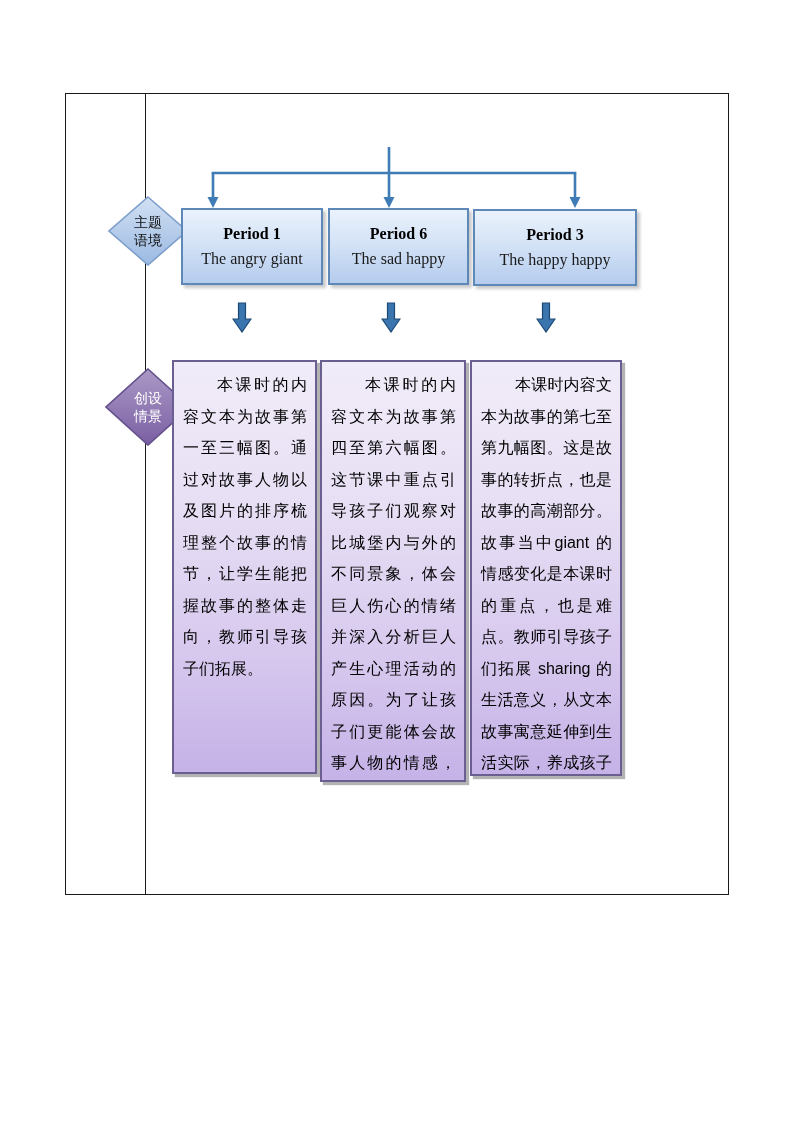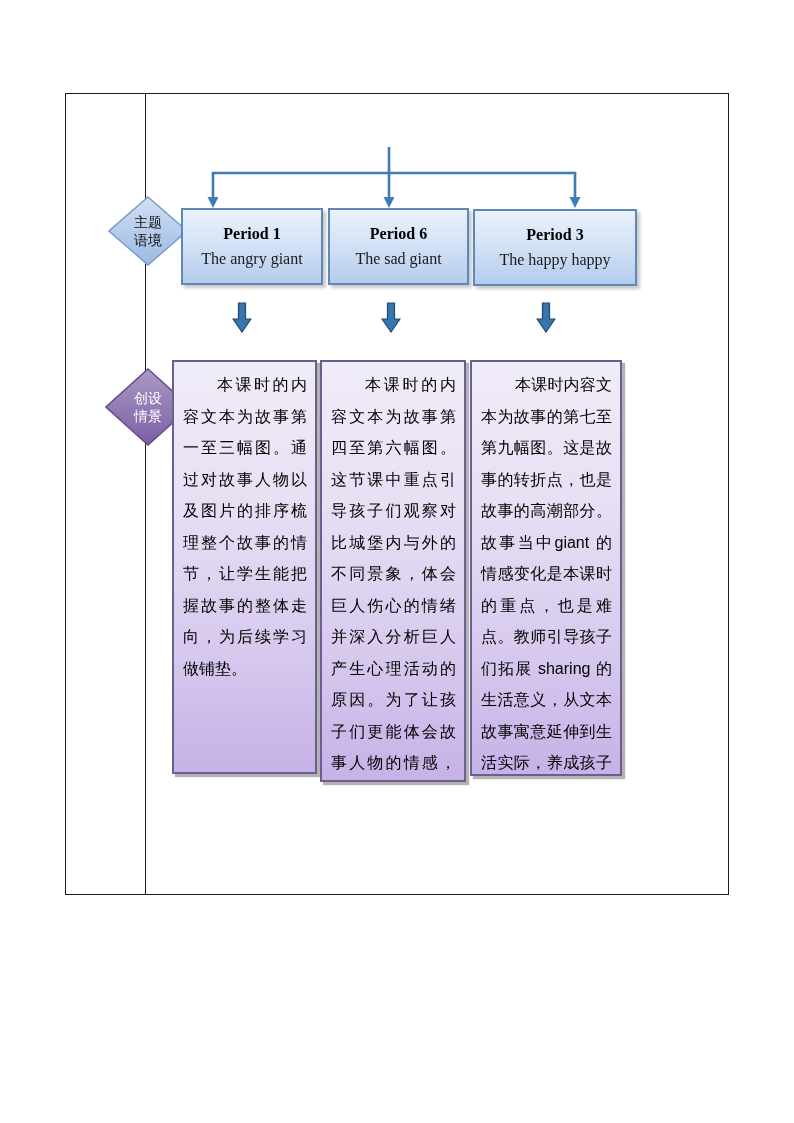--- a/index.html
+++ b/index.html
@@ -139,39 +139,39 @@
       <polygon points="369.5,50 380.5,50 375,61"></polygon>
     </g>
   </svg>
 
   <div class="period-box p1">
     <div class="period-title">Period 1</div>
     <div class="period-sub">The angry giant</div>
   </div>
   <div class="period-box p2">
     <div class="period-title">Period 6</div>
-    <div class="period-sub">The sad giant</div>
+    <div class="period-sub">The sad happy</div>
   </div>
   <div class="period-box p3">
     <div class="period-title">Period 3</div>
     <div class="period-sub">The happy happy</div>
   </div>
 
   <svg class="block-arrow a1" viewBox="0 0 20 31">
     <polygon points="6.5,1 13.5,1 13.5,17 19,17 10,30 1,17 6.5,17" fill="#3b75ae" stroke="#1c4a77" stroke-width="1.2"></polygon>
   </svg>
   <svg class="block-arrow a2" viewBox="0 0 20 31">
     <polygon points="6.5,1 13.5,1 13.5,17 19,17 10,30 1,17 6.5,17" fill="#3b75ae" stroke="#1c4a77" stroke-width="1.2"></polygon>
   </svg>
   <svg class="block-arrow a3" viewBox="0 0 20 31">
     <polygon points="6.5,1 13.5,1 13.5,17 19,17 10,30 1,17 6.5,17" fill="#3b75ae" stroke="#1c4a77" stroke-width="1.2"></polygon>
   </svg>
 
   <div class="desc-box db1">
-    <div class="desc-text">本课时的内容文本为故事第一至三幅图。通过对故事人物以及图片的排序梳理整个故事的情节，让学生能把握故事的整体走向，为后续学习做铺垫。</div>
+    <div class="desc-text">本课时的内容文本为故事第一至三幅图。通过对故事人物以及图片的排序梳理整个故事的情节，让学生能把握故事的整体走向，教师引导孩子们拓展。</div>
   </div>
   <div class="desc-box db2">
     <div class="desc-text">本课时的内容文本为故事第四至第六幅图。这节课中重点引导孩子们观察对比城堡内与外的不同景象，体会巨人伤心的情绪并深入分析巨人产生心理活动的原因。为了让孩子们更能体会故事人物的情感，引导学生形成正确的价值。观，</div>
   </div>
   <div class="desc-box db3">
     <div class="desc-text">本课时内容文本为故事的第七至第九幅图。这是故事的转折点，也是故事的高潮部分。故事当中giant 的情感变化是本课时的重点，也是难点。教师引导孩子们拓展 sharing 的生活意义，从文本故事寓意延伸到生活实际，养成孩子们正确的</div>
   </div>
 
 </div>
 

